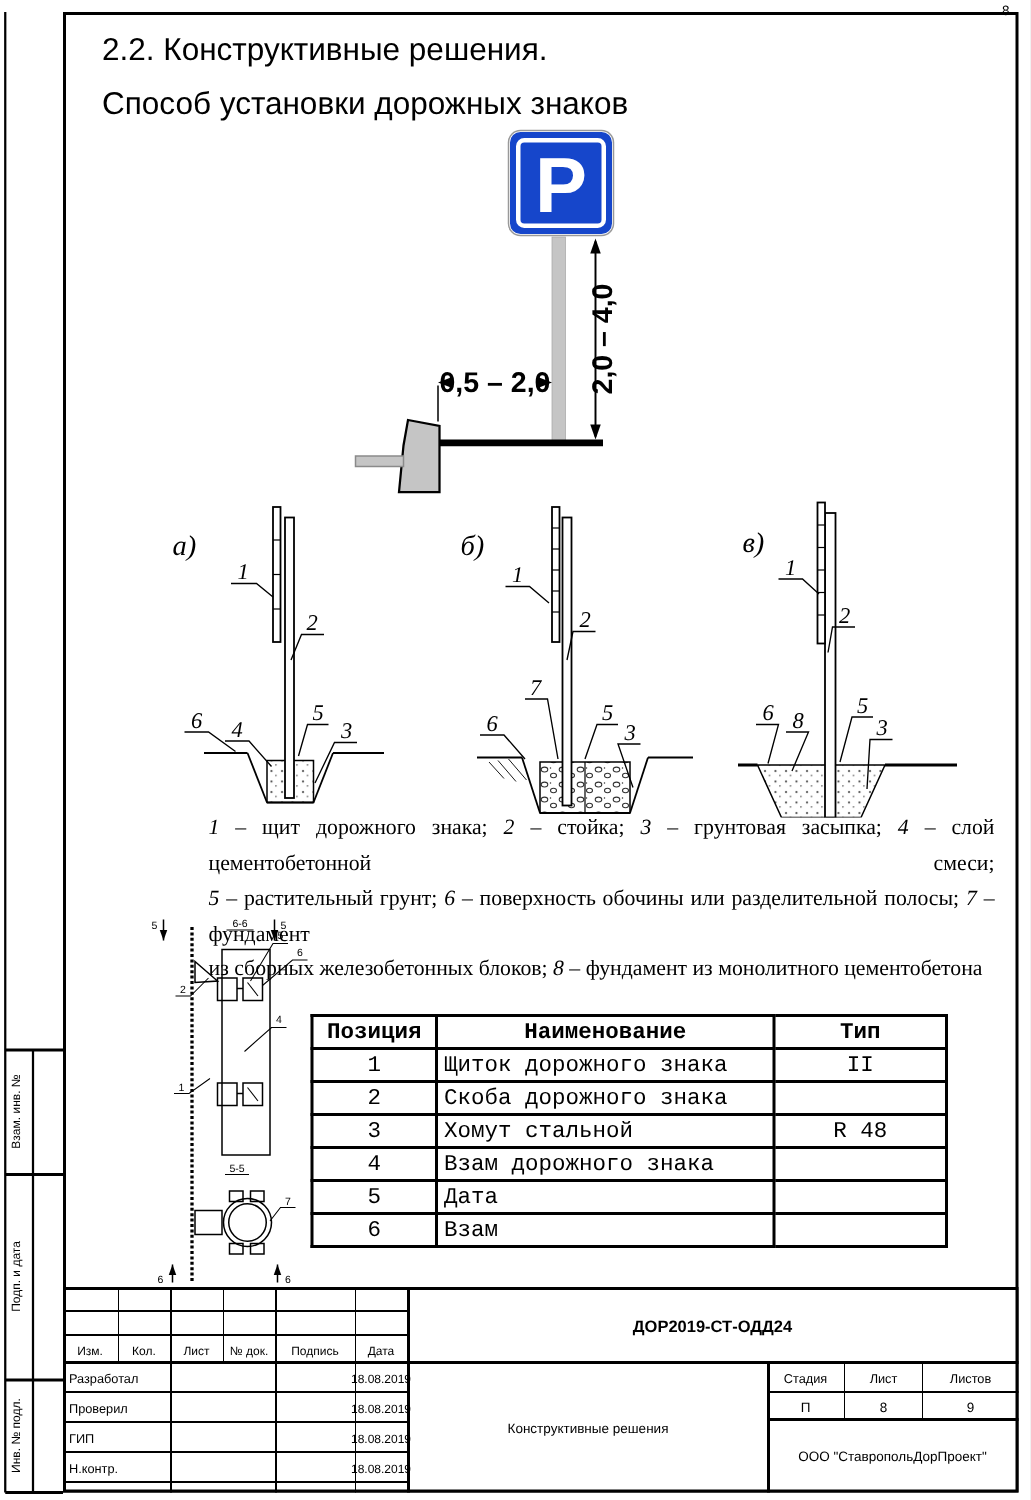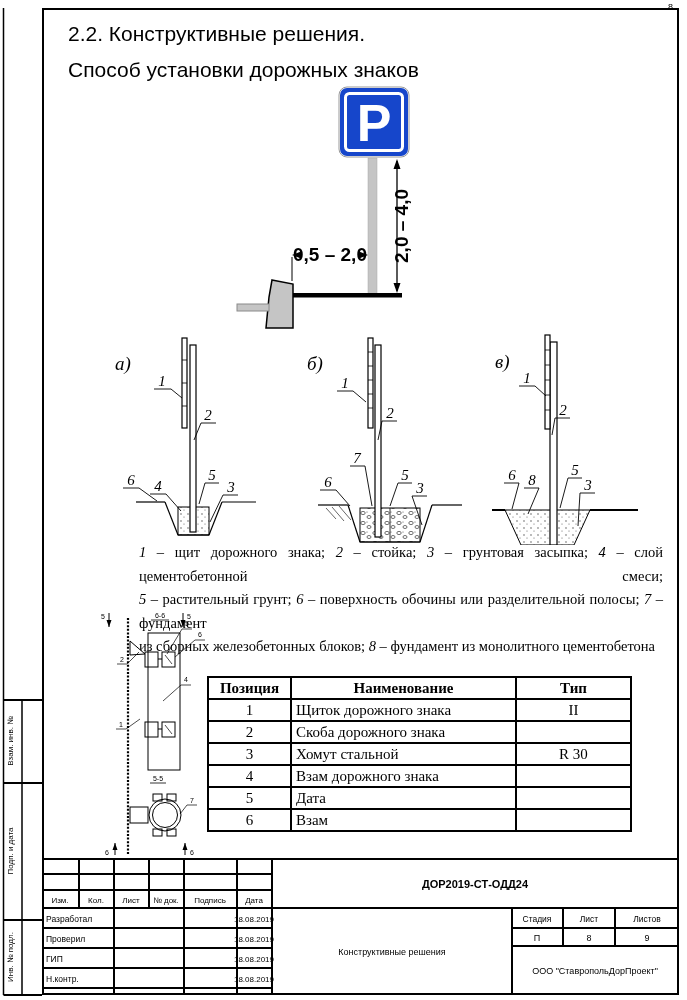--- a/index.html
+++ b/index.html
@@ -9,21 +9,21 @@
   #frame{left:42px;top:8px;width:633px;height:983px;border:2px solid #000;}
   #page-num{left:668px;top:2px;font-size:9px;}
   #main-title{left:68px;top:22px;font-size:21px;}
   #sub-title{left:68px;top:58px;font-size:21px;}
   #mount-title{left:228px;top:641px;font-size:19px;}
   #legend{left:97px;top:541px;width:524px;font-family:"Liberation Serif",serif;
           font-size:14.5px;line-height:23.5px;margin-left:42px;}
   .jl{text-align:justify;text-align-last:justify;}
   .ll{text-align:left;}
   #fastening-table{left:207px;top:676px;border-collapse:collapse;
-       font-family:Liberation Serif, serif;font-size:15px;table-layout:fixed;border-radius:14px;}
+       font-family:Liberation Mono, monospace;font-size:15px;table-layout:fixed;border-radius:14px;}
   #fastening-table td,#fastening-table th{border:2px solid #000;padding:0 4px;height:20px;
        overflow:hidden;white-space:nowrap;}
   #fastening-table th{font-size:15px;}
   .c{text-align:center;}
   .svgtext{font-family:"Liberation Sans",sans-serif;}
   .co{font-family:"Liberation Serif",serif;font-style:italic;font-size:15px;}
   .vlabel{font-family:"Liberation Serif",serif;font-style:italic;font-size:19px;}
   .dim{font-weight:bold;font-size:19px;font-family:"Liberation Sans",sans-serif;}
   .tb-t{font-family:"Liberation Sans",sans-serif;font-size:8px;}
   .tb-m{font-family:"Liberation Sans",sans-serif;font-size:8.5px;}
@@ -253,21 +253,21 @@
       <td class="c">II</td>
     </tr>
     <tr>
       <td class="c">2</td>
       <td>Скоба дорожного знака</td>
       <td class="c"></td>
     </tr>
     <tr>
       <td class="c">3</td>
       <td>Хомут стальной</td>
-      <td class="c">R 30</td>
+      <td class="c">R 48</td>
     </tr>
     <tr>
       <td class="c">4</td>
       <td>Взам дорожного знака</td>
       <td class="c"></td>
     </tr>
     <tr>
       <td class="c">5</td>
       <td>Дата</td>
       <td class="c"></td>

